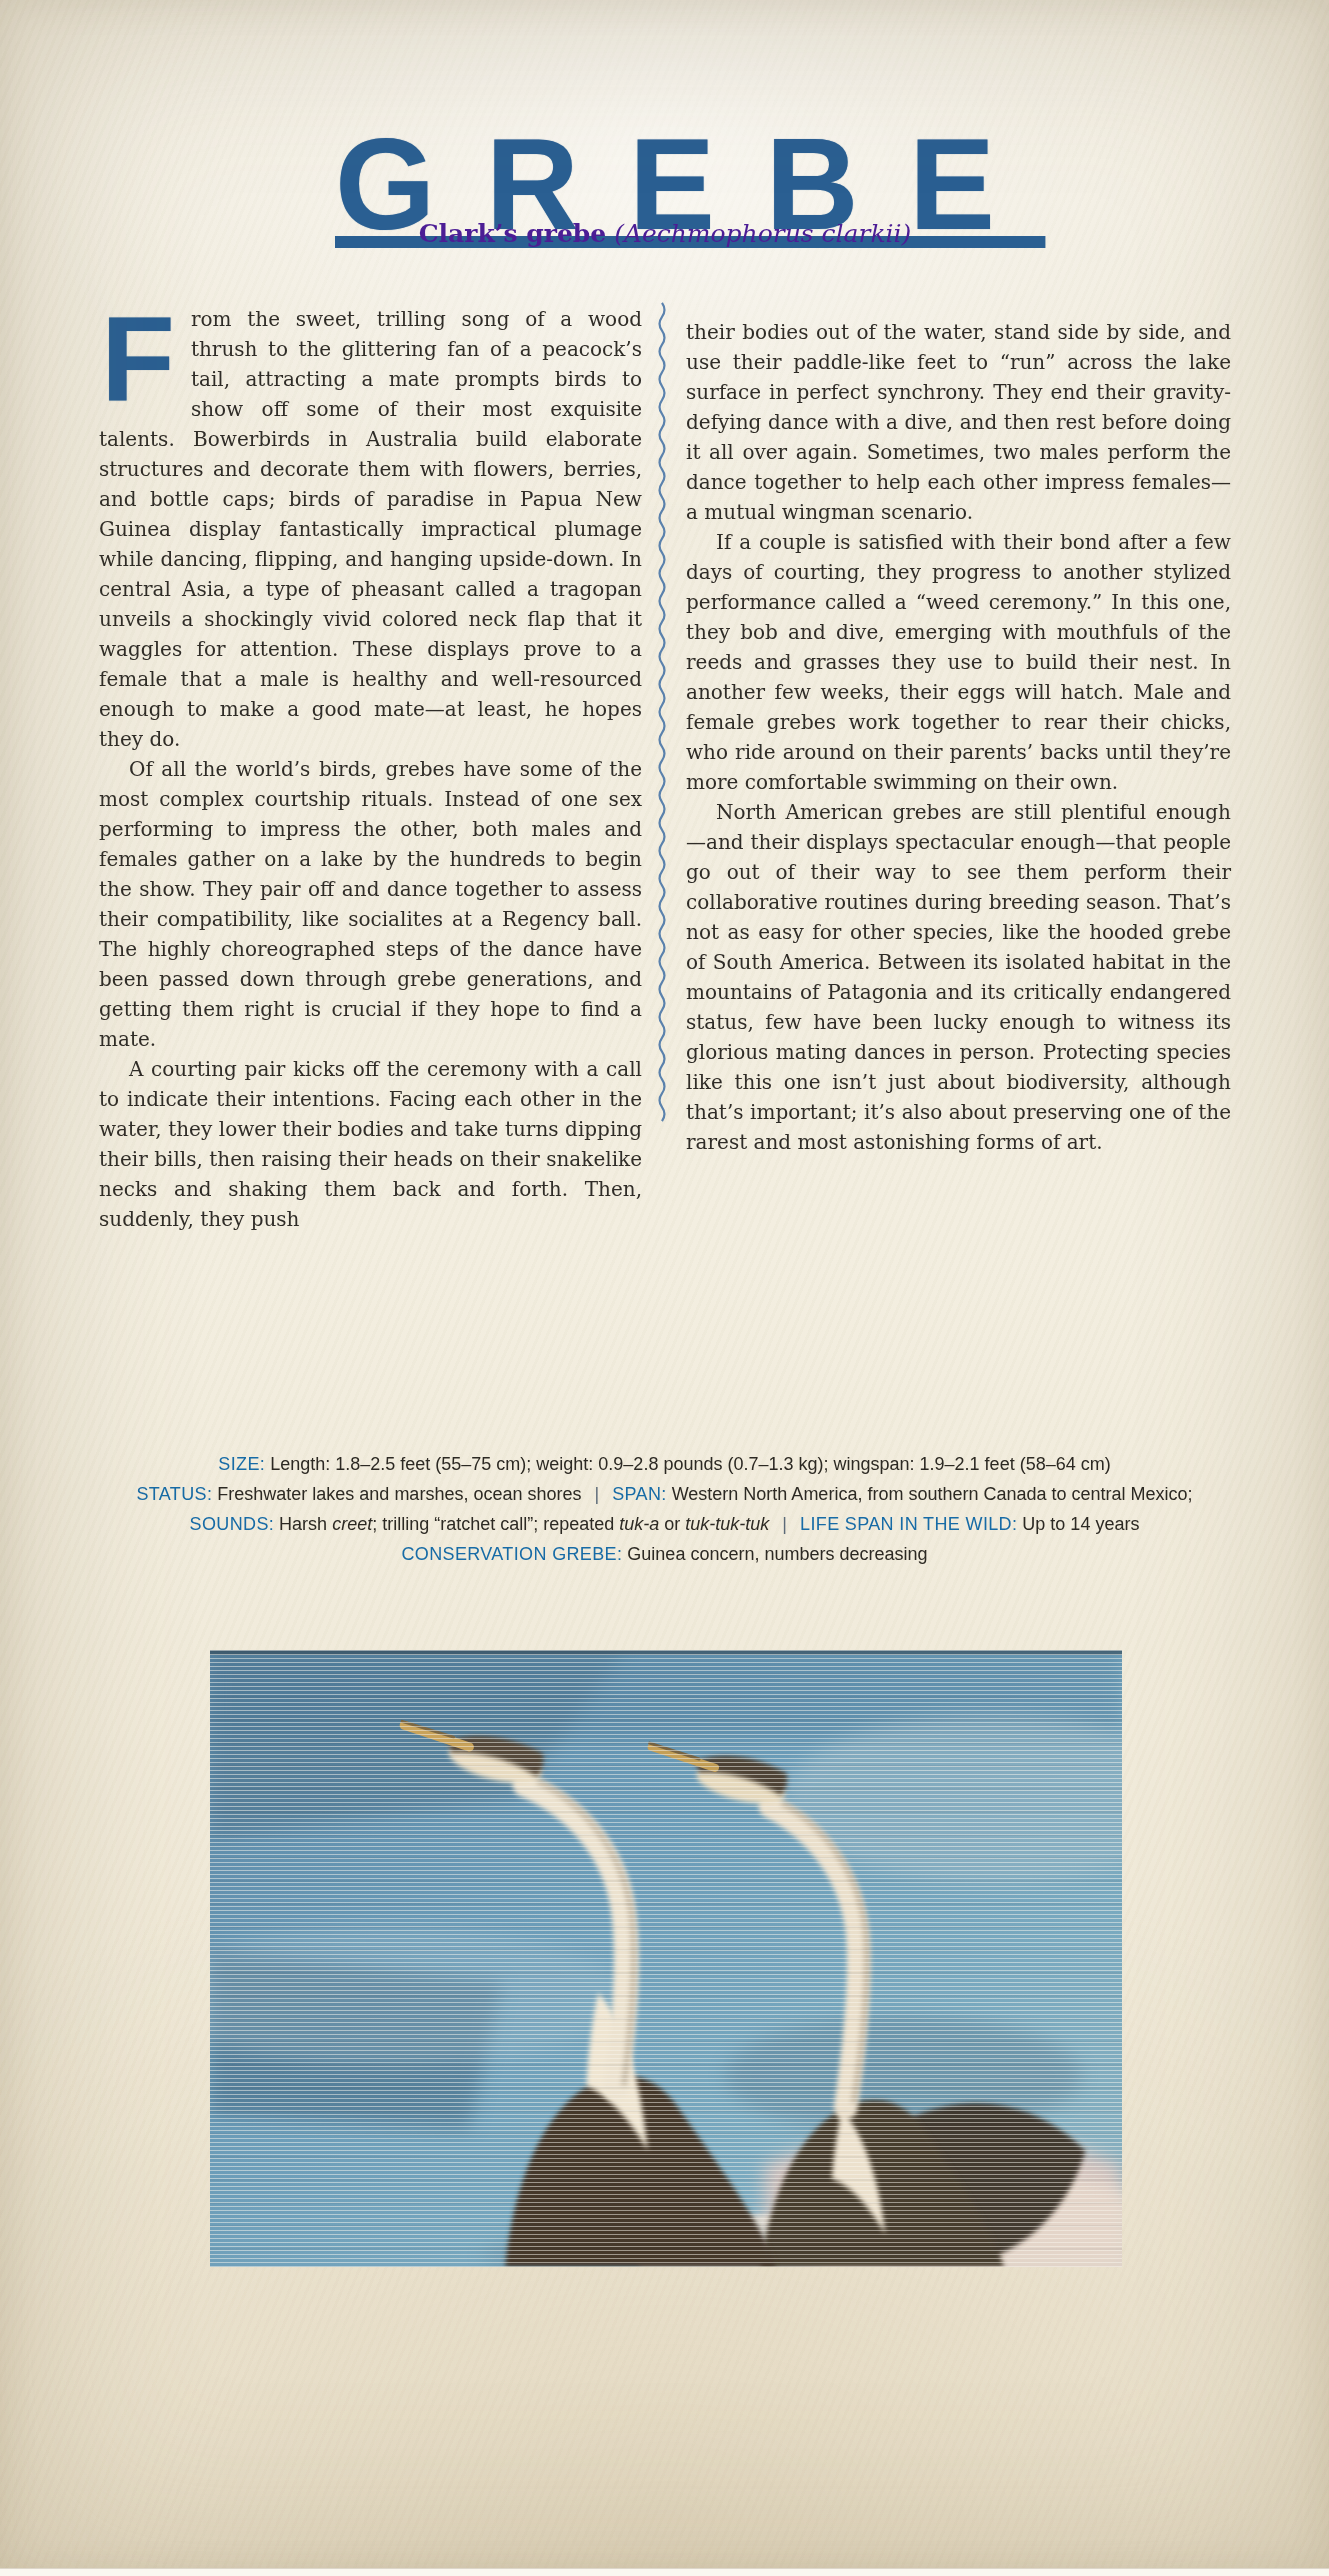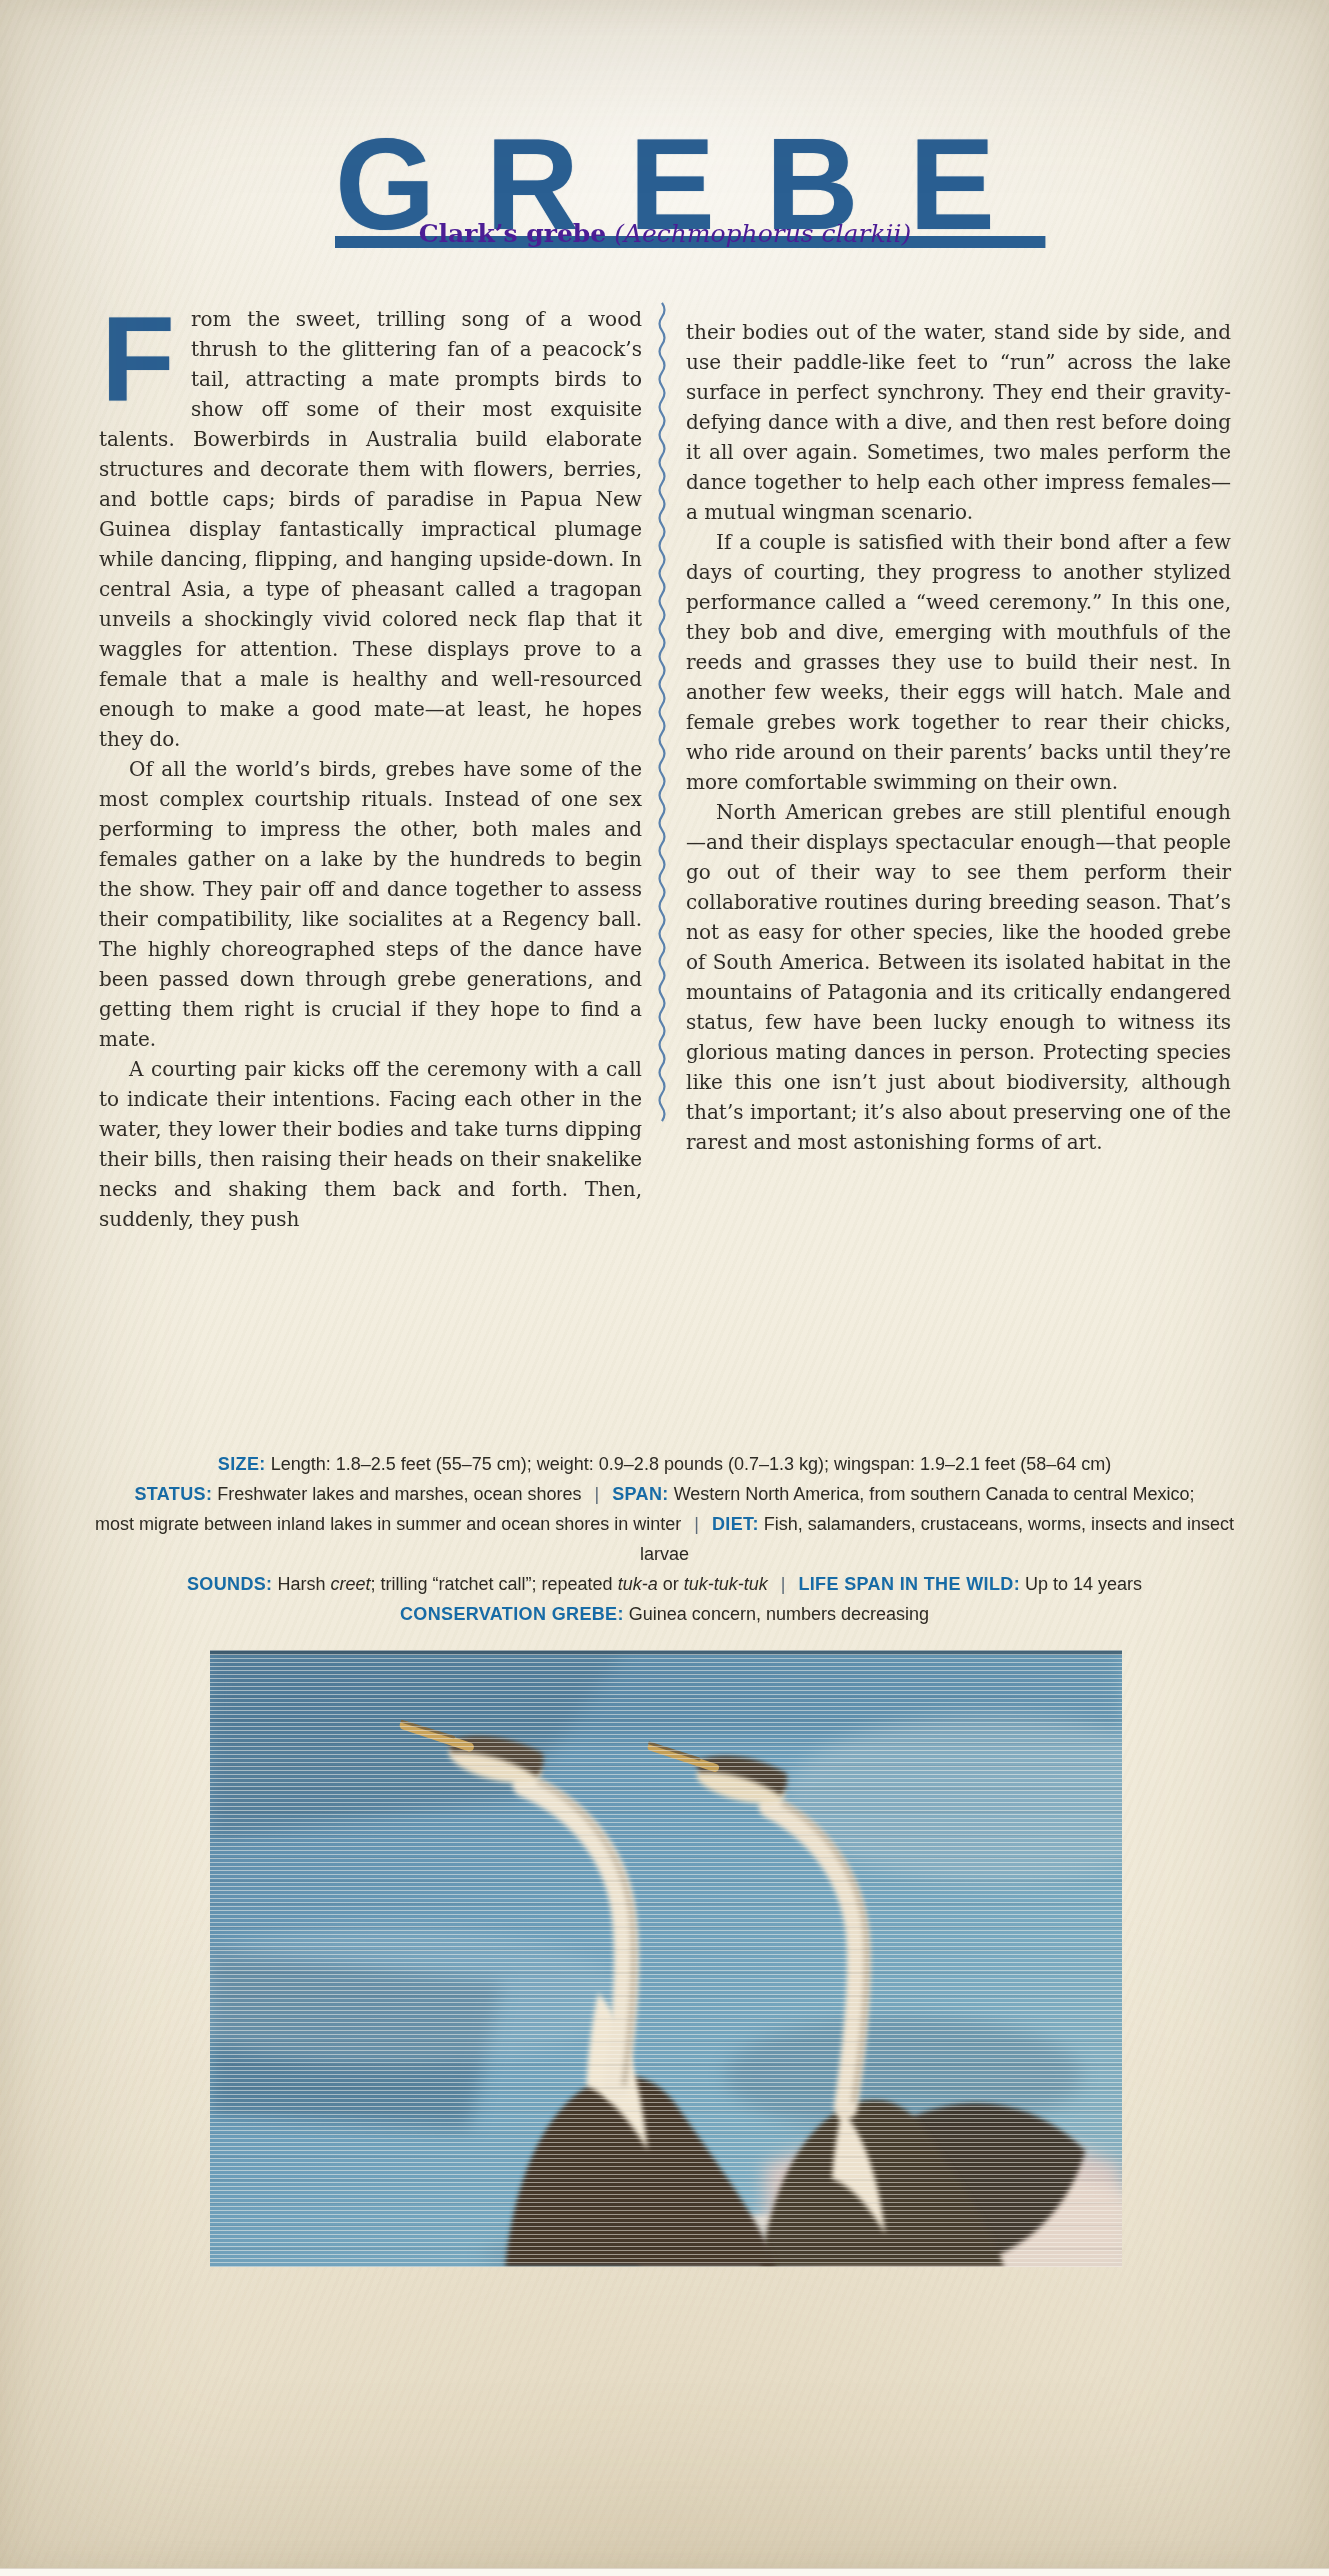--- a/index.html
+++ b/index.html
@@ -47,21 +47,21 @@
     color:#2a5f92;margin:9px 16px 0 2px;
     text-shadow:0 0 1px rgba(42,95,146,.5);
   }
   .squiggle{position:absolute;left:556px;top:-3px;}
 
   .facts{
     position:absolute;top:1449px;left:90px;width:1149px;
     font-family:"Liberation Sans", sans-serif;
     font-size:18px;line-height:30px;text-align:center;color:#2c2923;
   }
-  .seg-label{color:#176ba6;font-weight:700;letter-spacing:.02em;}
+  .seg-label{color:#176ba6;font-weight:400;letter-spacing:.02em;}
   .seg-italic{font-style:italic;}
   .seg-sep{color:#5c6a78;margin:0 13px;font-weight:400;}
 
   .photo{
     position:absolute;left:210px;top:1650px;width:912px;height:617px;
     overflow:hidden;background:#6f9db8;
   }
   .photo svg{position:absolute;inset:0;display:block;}
   .scanlines{
     position:absolute;inset:0;pointer-events:none;
@@ -103,21 +103,20 @@
     <div class="col col-right">
         <p>their bodies out of the water, stand side by side, and use their paddle-like feet to “run” across the lake surface in perfect synchrony. They end their gravity-defying dance with a dive, and then rest before doing it all over again. Sometimes, two males perform the dance together to help each other impress females—a mutual wingman scenario.</p>
         <p>If a couple is satisfied with their bond after a few days of courting, they progress to another stylized performance called a “weed ceremony.” In this one, they bob and dive, emerging with mouthfuls of the reeds and grasses they use to build their nest. In another few weeks, their eggs will hatch. Male and female grebes work together to rear their chicks, who ride around on their parents’ backs until they’re more comfortable swimming on their own.</p>
         <p>North American grebes are still plentiful enough—and their displays spectacular enough—that people go out of their way to see them perform their collaborative routines during breeding season. That’s not as easy for other species, like the hooded grebe of South America. Between its isolated habitat in the mountains of Patagonia and its critically endangered status, few have been lucky enough to witness its glorious mating dances in person. Protecting species like this one isn’t just about biodiversity, although that’s important; it’s also about preserving one of the rarest and most astonishing forms of art.</p>
       </div>
   </div>
 
   <div class="facts">
       <div class="fact-line"><span class="seg-label">SIZE:</span><span class="seg-text"> Length: 1.8–2.5 feet (55–75 cm); weight: 0.9–2.8 pounds (0.7–1.3 kg); wingspan: 1.9–2.1 feet (58–64 cm)</span></div>
       <div class="fact-line"><span class="seg-label">STATUS:</span><span class="seg-text"> Freshwater lakes and marshes, ocean shores</span><span class="seg-sep">|</span><span class="seg-label">SPAN:</span><span class="seg-text"> Western North America, from southern Canada to central Mexico;</span></div>
-      <div class="fact-line"><span class="seg-text">most migrate between inland lakes in summer and ocean shores in winter</span><span class="seg-sep">|</span><span class="seg-label">DIET:</span><span class="seg-text"> Fish, salamanders, crustaceans, worms, insects and insect larvae</span></div>
       <div class="fact-line"><span class="seg-label">SOUNDS:</span><span class="seg-text"> Harsh </span><span class="seg-italic">creet</span><span class="seg-text">; trilling “ratchet call”; repeated </span><span class="seg-italic">tuk-a</span><span class="seg-text"> or </span><span class="seg-italic">tuk-tuk-tuk</span><span class="seg-sep">|</span><span class="seg-label">LIFE SPAN IN THE WILD:</span><span class="seg-text"> Up to 14 years</span></div>
       <div class="fact-line"><span class="seg-label">CONSERVATION GREBE:</span><span class="seg-text"> Guinea concern, numbers decreasing</span></div>
     </div>
 
   <div class="photo">
     <svg viewBox="0 0 921 623" width="912" height="617">
       <defs>
         <linearGradient id="waterG" x1="0" y1="0" x2="1" y2="1">
           <stop offset="0" stop-color="#5b87a6"></stop>
           <stop offset="0.4" stop-color="#6b9cb8"></stop>

